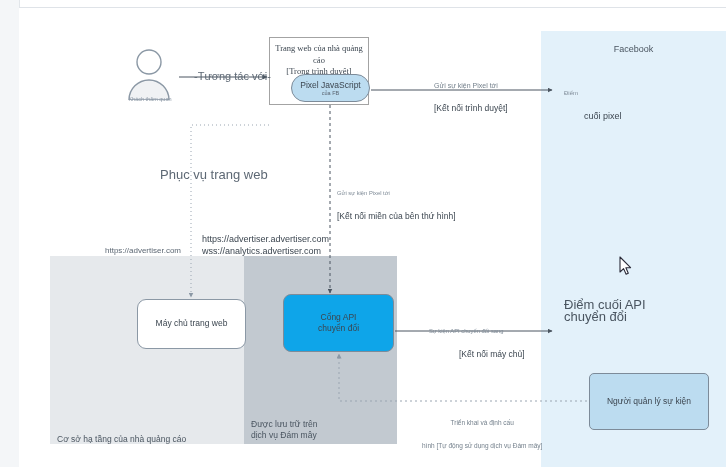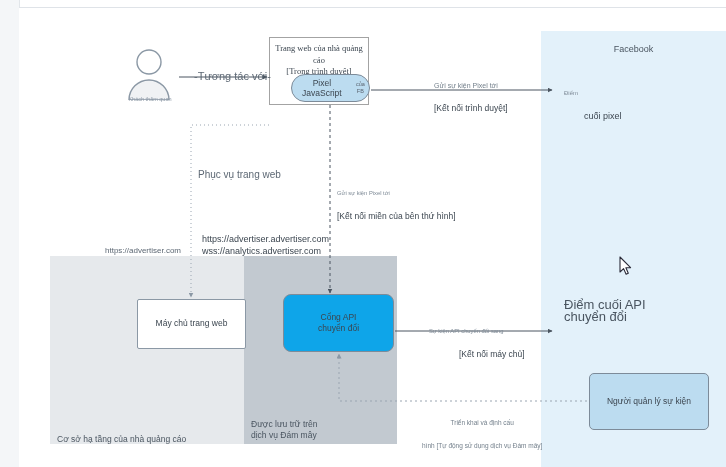--- a/index.html
+++ b/index.html
@@ -111,33 +111,33 @@
     display: block;
     width: 100%;
   }
 
   #pixel-js-node {
     left: 272px; top: 66px;
     width: 79px; height: 28px;
     background: #bcdcf0;
     border: 1px solid #7d8b99;
     border-radius: 14px;
-    flex-direction: row;
+    flex-direction: column;
     justify-content: center;
     gap: 0px;
   }
   #pixel-js-title { font-size: 8.5px; line-height: 10px; }
   #pixel-js-sub  { font-size: 5.5px; line-height: 7px; color: #5a6470; }
 
   #web-server-node {
     left: 118px; top: 291px;
     width: 109px; height: 50px;
     background: #ffffff;
     border: 1px solid #8b98a5;
-    border-radius: 2px;
+    border-radius: 9px;
   }
 
   #conversion-api-node {
     left: 264px; top: 286px;
     width: 111px; height: 58px;
     background: #0ea5e9;
     border: 1px solid #7d8b99;
     border-radius: 8px;
   }
 
@@ -173,21 +173,21 @@
     white-space: pre-line;
   }
 
   #pixel-endpoint-label   { left: 545px; top: 68px; }
   #pixel-endpoint-label .l1 { font-size: 6px; color: #7e8a96; display:block; }
   #pixel-endpoint-label .l2 { font-size: 9px; color: #3c4650; display:block;margin-left:20px; }
 
   #capi-endpoint-label    { left: 545px; top: 291px; font-size: 13px; line-height: 12px; }
 
   #interact-label         { left: 175px; top: 63px; font-size: 11px; color: #5d6874; }
-  #serve-web-label        { left: 141px; top: 161px; font-size: 10px; color: #5d6874; margin-left: 38px; }
+  #serve-web-label        { left: 141px; top: 161px; font-size: 13px; color: #5d6874; }
   #advertiser-url-label   { left: 86px; top: 237px; font-size: 8px; color: #5d6874; }
   #analytics-url-label    { left: 183px; top: 225px; font-size: 9px; line-height: 12px; color: #3c4650; }
 
   #browser-conn-label     { left: 415px; top: 60px; }
   #browser-conn-label .t1 { display:block; font-size: 7px; color: #74808c; }
   #browser-conn-label .t2 { display:block; font-size: 8.5px; color: #3c4650; }
 
   #firstparty-conn-label  { left: 318px; top: 168px; }
   #firstparty-conn-label .t1 { display:block; font-size: 5.8px; color: #7e8a96; }
   #firstparty-conn-label .t2 { display:block; font-size: 8.5px; color: #3c4650; }

